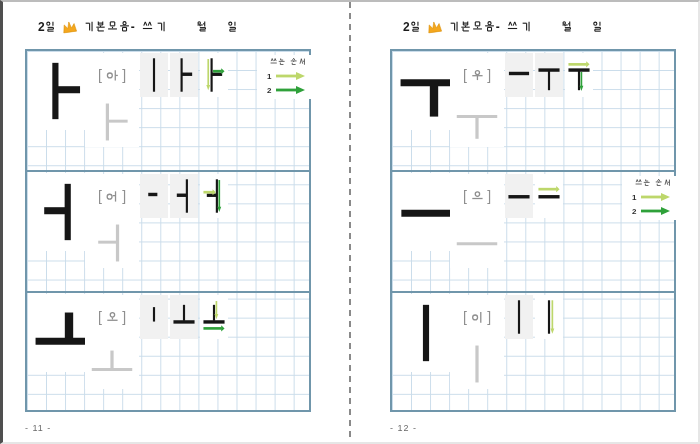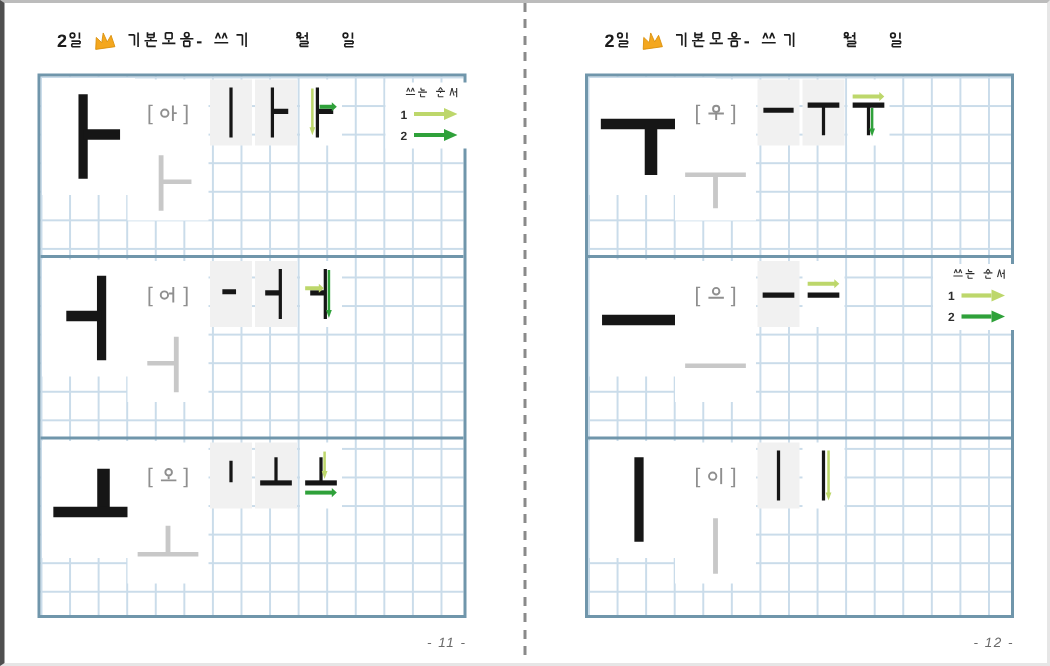--- a/index.html
+++ b/index.html
@@ -31,22 +31,22 @@
   .labelbox .br{color:#8f8f8f;margin:0 3px;font-size:14px;}
   .tracewrap{position:absolute;left:4px;top:48px;color:var(--trace);}
   .steps{position:absolute;left:113px;top:2px;display:flex;gap:2px;}
   .cell{width:28px;height:44px;display:flex;align-items:center;justify-content:center;position:relative;}
   .cell.shaded{background:var(--cellbg);}
   .cell.plain{background:#ffffff;}
   .legend{position:absolute;left:230px;top:4px;width:62px;background:#fff;padding:3px 0 4px 0;}
   .legend-title{font-size:8px;color:#2e2e2e;text-align:center;font-weight:bold;}
   .legend-row{display:flex;align-items:center;margin:4px 0 0 10px;font-size:8px;color:#2e2e2e;font-weight:bold;}
   .legend-row svg{margin-left:4px;}
-  .pagenum{position:absolute;top:421px;width:286px;text-align:right;
-    font-size:9px;color:#6a6a6a;letter-spacing:1px;font-style:italic;}
+  .pagenum{position:absolute;top:421px;width:286px;text-align:left;
+    font-size:9px;color:#6a6a6a;letter-spacing:1px;}
   .pagenum.left{left:22px}.pagenum.right{left:387px}
   .hg .hgch{width:0.92em;height:0.92em;vertical-align:-0.1em;margin:0 0.05em;}
   .hg .hsp{display:inline-block;width:0.5em;}
 </style>
 </head>
 <body>
 
 <div class="frame">
   <div class="divider"></div>
 

